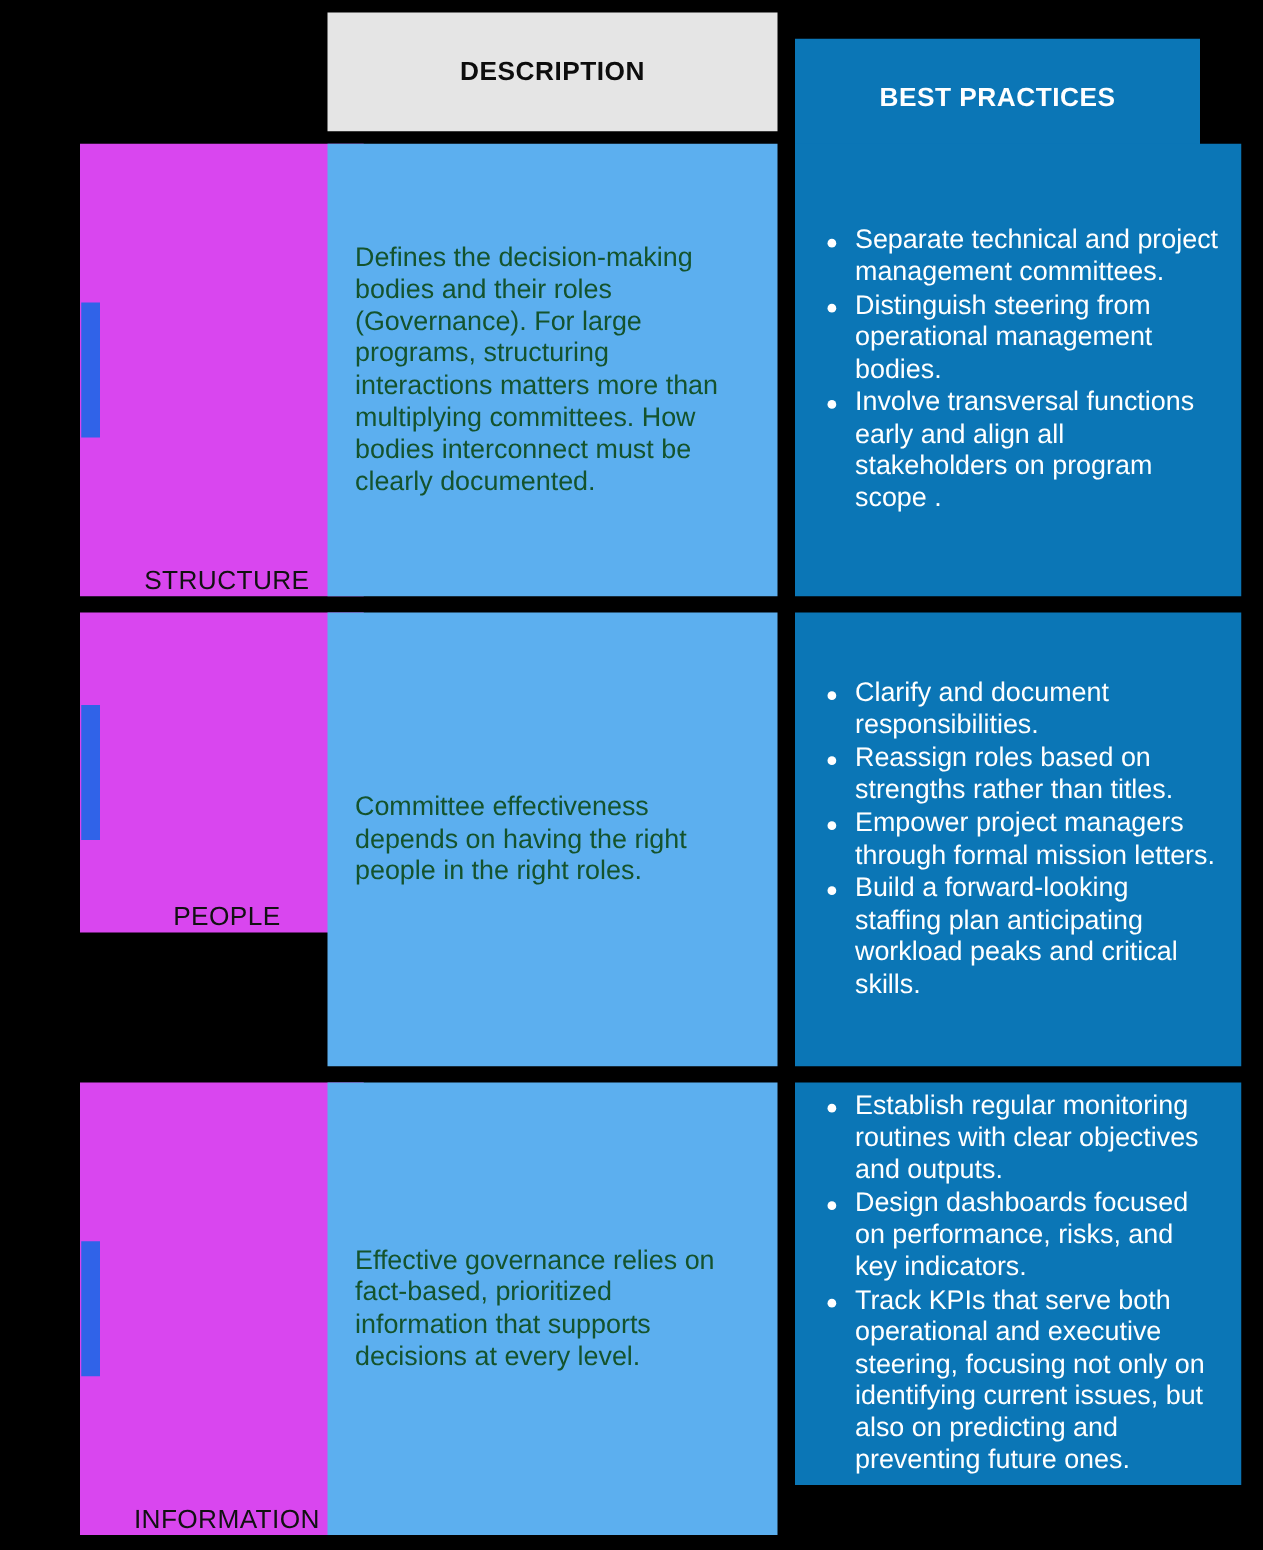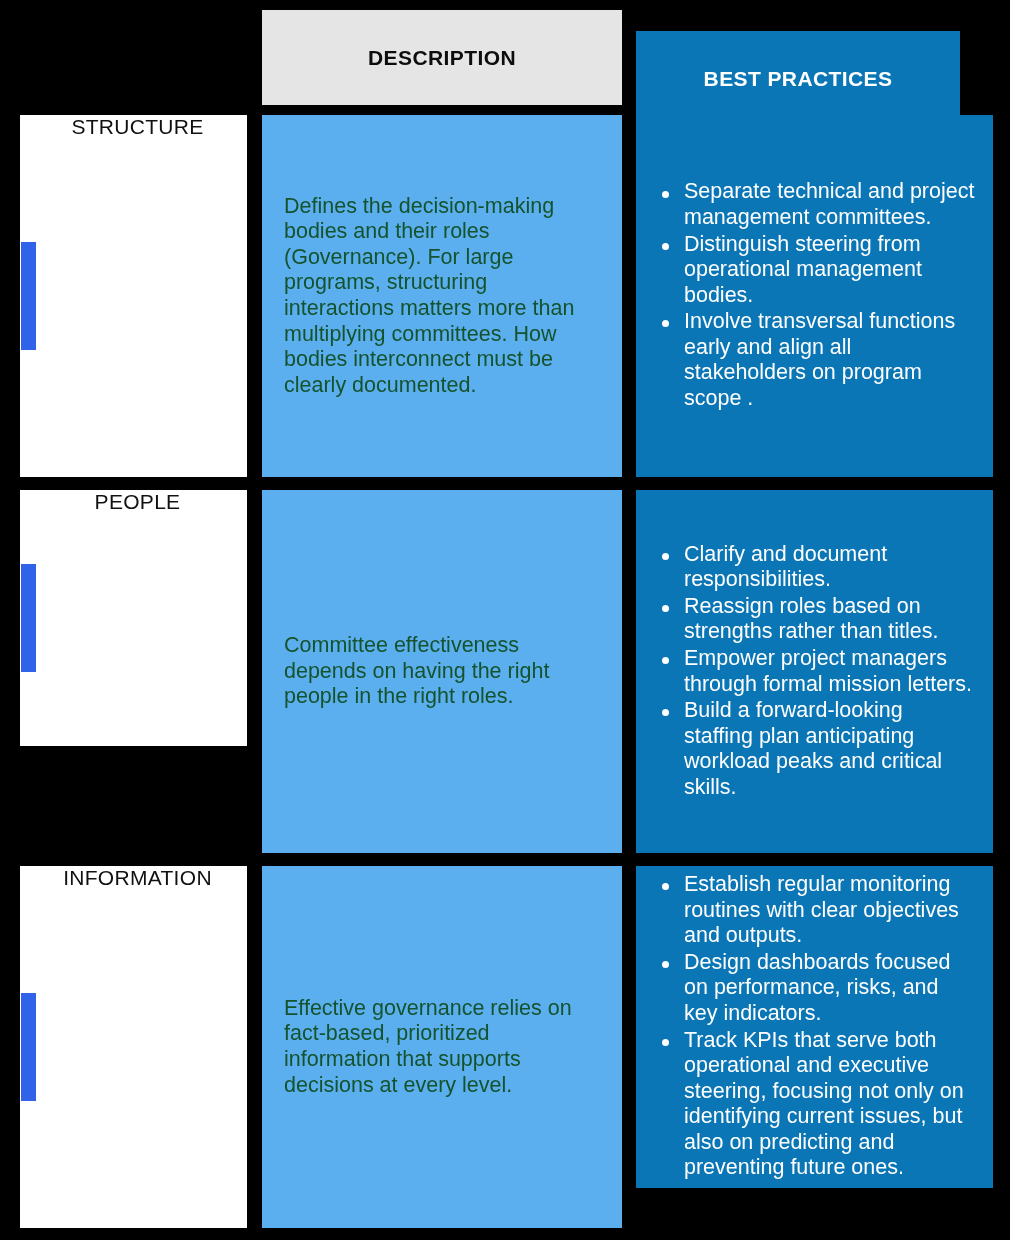--- a/index.html
+++ b/index.html
@@ -41,24 +41,25 @@
     background: #e5e5e5;
     color: #0d0d0d;
   }
   .hdr-best {
     background: #0B76B6;
     color: #ffffff;
   }
 
   
   .label-cell {
-    background: #ffffff;
-    display: flex;
-    align-items: flex-start;
+    background: #d946ef;
+    display: flex;
+    align-items: flex-end;
     justify-content: flex-start;
+    margin-left: 44px;
   }
   .accent-bar {
     position: absolute;
     left: 1px;
     top: 50%;
     transform: translateY(-50%);
     width: 15px;
     height: 108px;
     background: #3063E8;
   }

